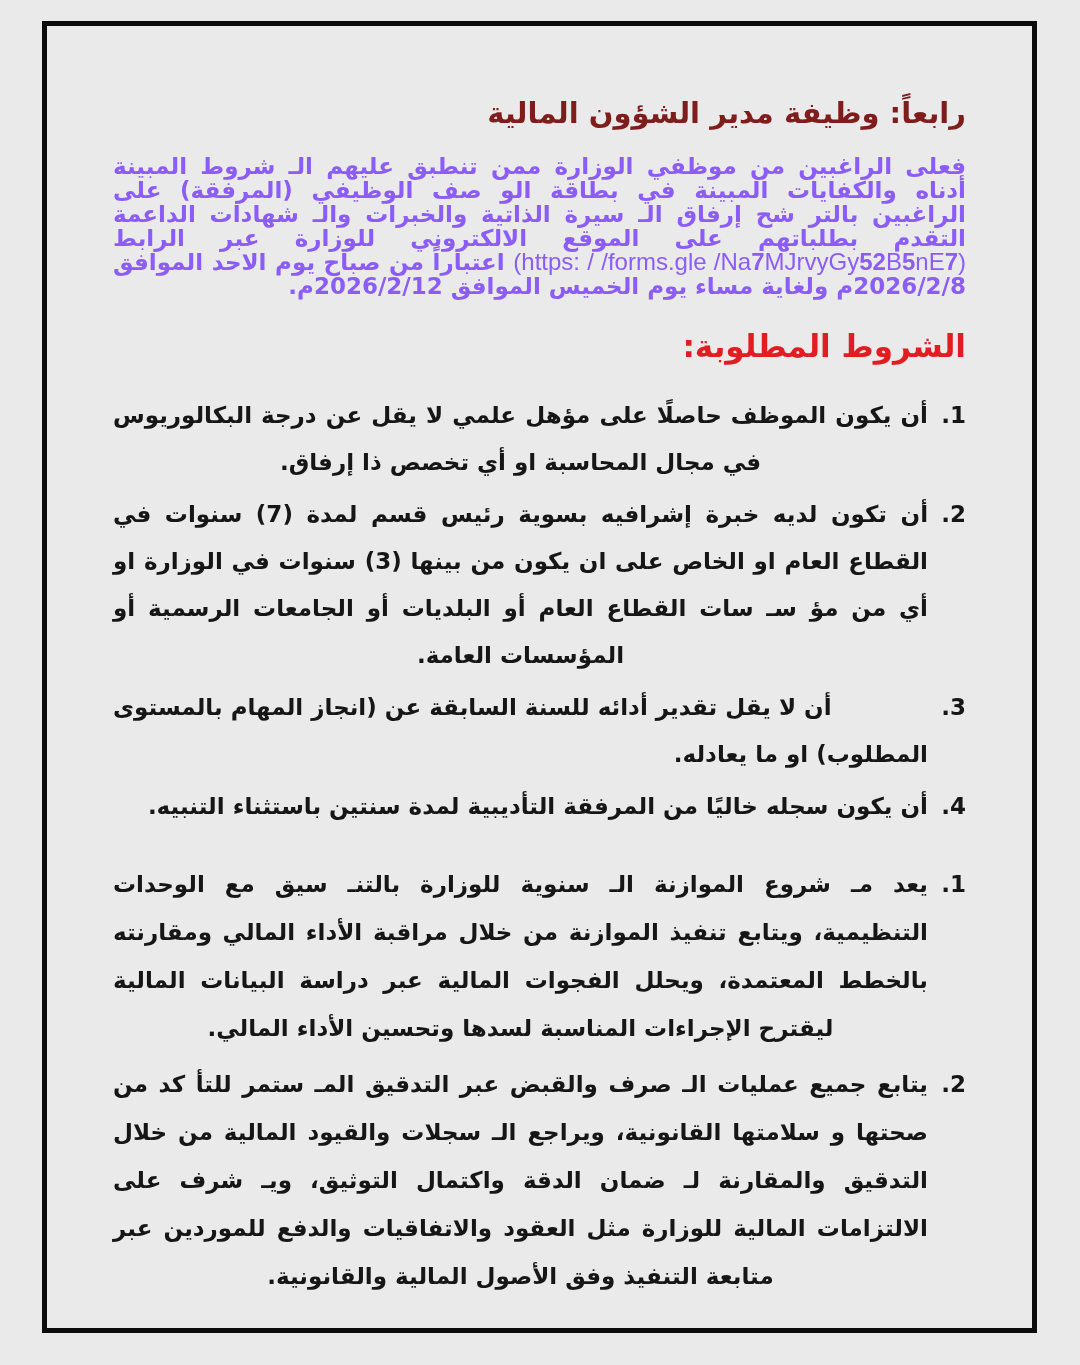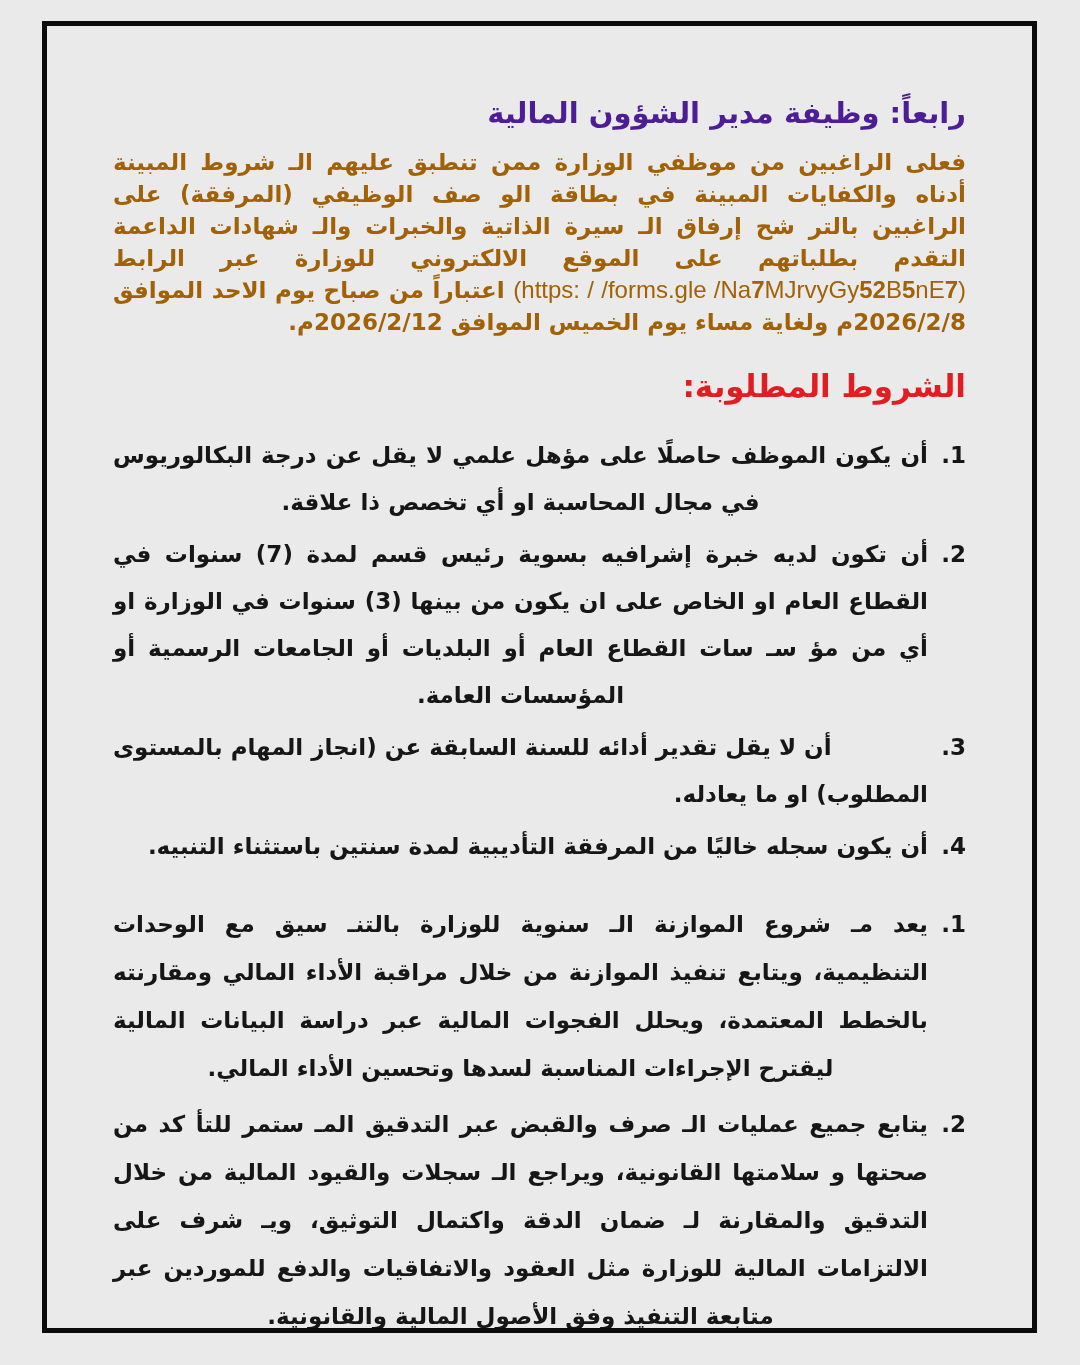--- a/index.html
+++ b/index.html
@@ -21,29 +21,29 @@
     direction:rtl;
     padding:46px 66px 0 66px;
     height:100%;
     box-sizing:border-box;
   }
   .doc-title{
     margin-top:24px;
     text-align:right;
     font-size:29px;
     font-weight:700;
-    color:#4c1d95;
+    color:#7f1d1d;
   }
   .intro{
-    margin-top:16px;
+    margin-top:24px;
     font-size:23px;
     font-weight:700;
-    line-height:32px;
+    line-height:24px;
     text-align:justify;
-    color:#a16207;
+    color:#8b5cf6;
   }
   .url{
     direction:ltr;
     unicode-bidi:isolate;
     font-family:"Liberation Sans","DejaVu Sans",sans-serif;
     font-weight:400;
     font-size:24px;
     white-space:nowrap;
   }
   .url .bld{font-weight:700;}
@@ -91,21 +91,21 @@
       <span>فعلى الراغبين من موظفي الوزارة ممن تنطبق عليهم الـ شروط المبينة أدناه والكفايات المبينة في بطاقة الو صف الوظيفي (المرفقة) على الراغبين بالتر شح إرفاق الـ سيرة الذاتية والخبرات والـ شهادات الداعمة التقدم بطلباتهم على الموقع الالكتروني للوزارة عبر الرابط</span>
       <span class="url nowrap"><span>(https: / /forms.gle /Na</span><span class="bld">7</span><span>MJrvyGy</span><span class="bld">52</span><span>B</span><span class="bld">5</span><span>nE</span><span class="bld">7</span><span>)</span></span>
       <span>اعتباراً من صباح يوم الاحد الموافق 2026/2/8م ولغاية مساء يوم الخميس الموافق 2026/2/12م.</span>
     </div>
 
     <div class="sec-heading">الشروط المطلوبة:</div>
 
     <div class="list requirements">
       <div class="li">
         <span class="num">1.</span>
-        <div class="li-text">أن يكون الموظف حاصلًا على مؤهل علمي لا يقل عن درجة البكالوريوس في مجال المحاسبة او أي تخصص ذا علاقة.</div>
+        <div class="li-text">أن يكون الموظف حاصلًا على مؤهل علمي لا يقل عن درجة البكالوريوس في مجال المحاسبة او أي تخصص ذا إرفاق.</div>
       </div>
       <div class="li">
         <span class="num">2.</span>
         <div class="li-text">أن تكون لديه خبرة إشرافيه بسوية رئيس قسم لمدة (7) سنوات في القطاع العام او الخاص على ان يكون من بينها (3) سنوات في الوزارة او أي من مؤ سـ سات القطاع العام أو البلديات أو الجامعات الرسمية أو المؤسسات العامة.</div>
       </div>
       <div class="li">
         <span class="num">3.</span>
         <div class="li-text single">أن لا يقل تقدير أدائه للسنة السابقة عن (انجاز المهام بالمستوى المطلوب) او ما يعادله.</div>
       </div>
       <div class="li">

